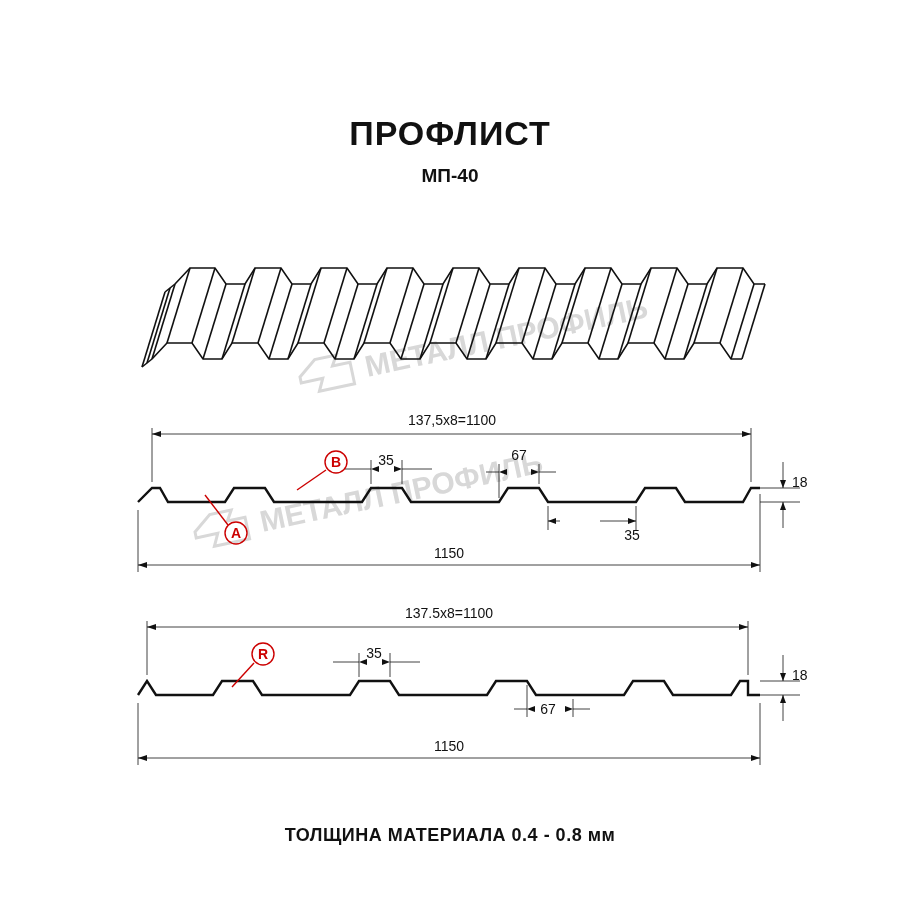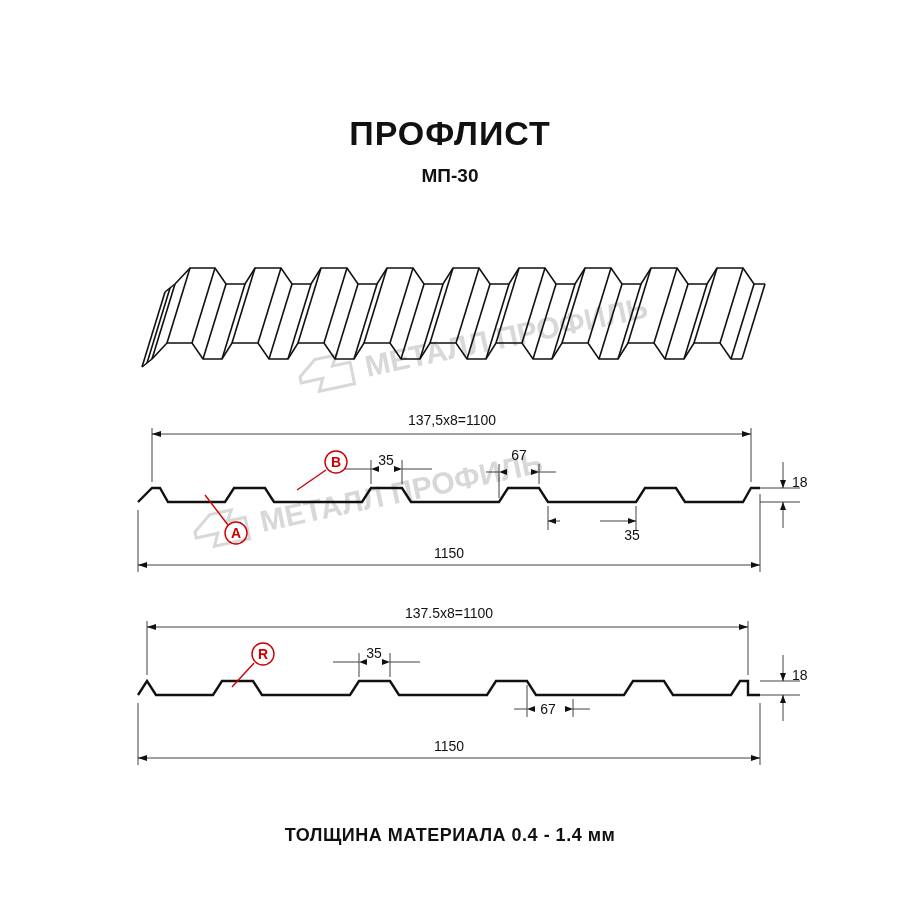--- a/index.html
+++ b/index.html
@@ -73,21 +73,21 @@
     font-weight: bold;
     fill: #cc0000;
   }
 </style>
 </head>
 <body>
 
 <div id="page">
 
   <div class="title">ПРОФЛИСТ</div>
-  <div class="subtitle">МП-30</div>
+  <div class="subtitle">МП-40</div>
 
   <svg class="layer" viewBox="0 0 900 900">
     <g transform="translate(300,345) rotate(-12)">
       <g fill="none" stroke="#d8d8d8" stroke-width="3">
         <path d="M0,0 L18,-14 L40,-14 L34,-4 L52,-4 L52,18 L16,18 L22,6 L0,6 Z"></path>
       </g>
       <text class="wm-text" x="66" y="14">МЕТАЛЛ ПРОФИЛЬ</text>
     </g>
     <g transform="translate(195,500) rotate(-12)">
       <g fill="none" stroke="#d8d8d8" stroke-width="3">
@@ -284,15 +284,15 @@
     <text class="dim-text" x="374" y="626" text-anchor="middle">35</text>
     <text class="dim-text" x="548" y="682" text-anchor="middle">67</text>
 
     <g stroke="#cc0000" stroke-width="1.4" fill="none">
       <path d="M232,655 L254,631"></path>
       <circle cx="263" cy="622" r="11"></circle>
     </g>
     <text class="callout-text" x="263" y="627" text-anchor="middle">R</text>
   </svg>
 
-  <div class="footer">ТОЛЩИНА МАТЕРИАЛА 0.4 - 1.4 мм</div>
+  <div class="footer">ТОЛЩИНА МАТЕРИАЛА 0.4 - 0.8 мм</div>
 
 </div>
 
 </body></html>

